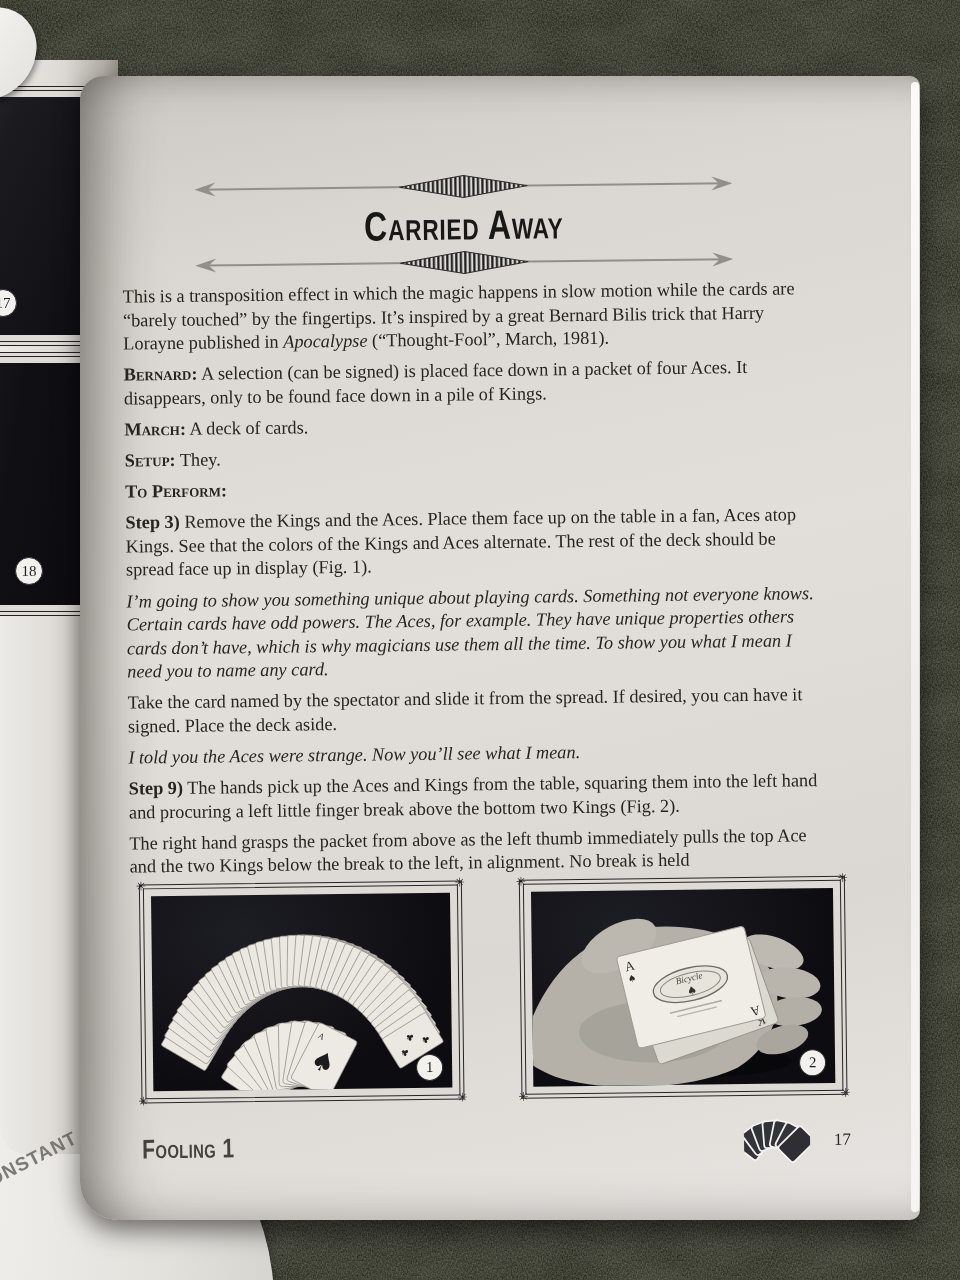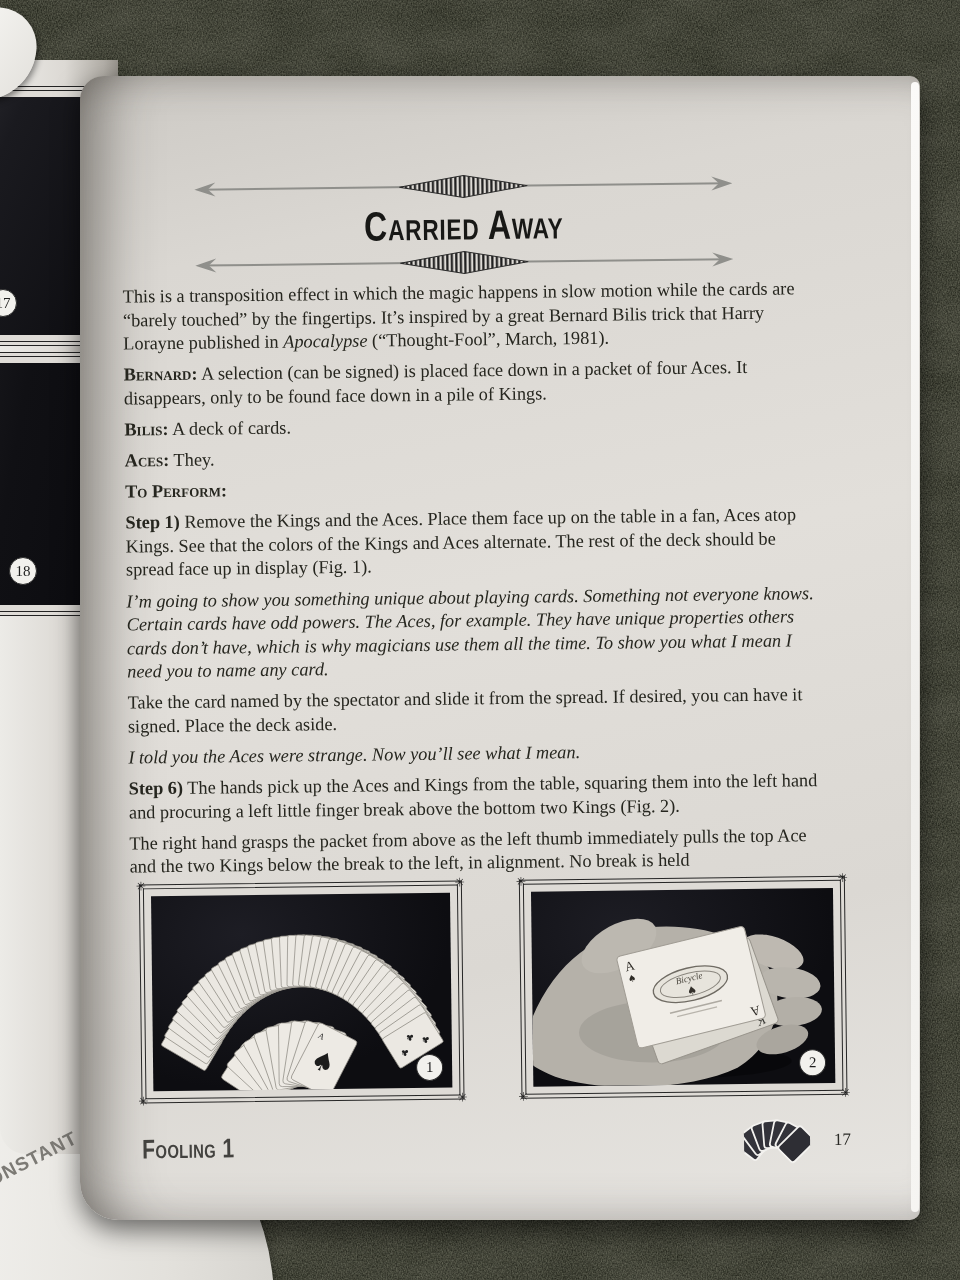--- a/index.html
+++ b/index.html
@@ -30,21 +30,21 @@
   .mf1{left:-152px;top:26px;width:238px;height:252px;}
   .mf1 .mini-photo{background:linear-gradient(115deg,#3c3c42 5%,#1a1a1f 50%,#0f0f13 100%);}
   .mf2{left:-142px;top:292px;width:240px;height:256px;}
   .mf2 .mini-photo{background:
      radial-gradient(ellipse 60% 45% at 18% 88%,#cfccc5 0%,rgba(60,60,64,0) 60%),
      linear-gradient(100deg,#26262b 0%,#101014 60%,#0c0c10 100%);}
   .badge{position:absolute;background:#f2f1ed;border:1.2px solid #2c2c2c;border-radius:50%;
     width:26px;height:26px;display:flex;align-items:center;justify-content:center;
     font-family:"Liberation Serif",serif;font-size:15px;color:#1e1e1e;z-index:5;}
   .mf1 .badge{left:140px;bottom:28px;}
-  .mf2 .badge{left:150px;bottom:30px;}
+  .mf2 .badge{left:156px;bottom:30px;}
 
   
   .page{position:absolute;left:80px;top:44px;width:840px;height:1144px;z-index:4;
     background:linear-gradient(168deg,#ccc9c4 0%,#dad7d2 16%,#e2dfda 45%,#dbd8d3 74%,#e7e5e1 100%);
     border-radius:24px 10px 10px 38px;
     box-shadow:inset 62px 0 55px -42px rgba(42,38,32,.5),
                inset 0 32px 38px -30px rgba(70,64,58,.35),
                inset 0 -36px 42px -32px rgba(80,74,68,.3),
                0 10px 26px rgba(0,0,0,.55);margin-top:32px;}
   .fore-edge{position:absolute;right:1px;top:6px;bottom:8px;width:8px;border-radius:5px;
@@ -163,28 +163,28 @@
           <line x1="8" y1="12" x2="534" y2="12" stroke="#8f8f8b" stroke-width="2"></line>
           <path d="M2,12 L23,5 L15.5,12 L23,19 Z" fill="#8f8f8b"></path>
           <path d="M540,12 L519,5 L526.5,12 L519,19 Z" fill="#8f8f8b"></path>
           <path d="M207,12 L271,1 L335,12 L271,23 Z" fill="url(#st2)" stroke="#2a2a2a" stroke-width="1"></path>
         </svg>
       </div>
 
       <div class="bodytext">
         <p class="para"><span>This is a transposition effect in which the magic happens in slow motion while the cards are “barely touched” by the fingertips. It’s inspired by a great Bernard Bilis trick that Harry Lorayne published in </span><span class="it">Apocalypse</span><span> (“Thought-Fool”, March, 1981).</span></p>
         <p class="para"><span class="sc">Bernard:</span><span> A selection (can be signed) is placed face down in a packet of four Aces. It disappears, only to be found face down in a pile of Kings.</span></p>
-        <p class="para"><span class="sc">Bilis:</span><span> A deck of cards.</span></p>
-        <p class="para"><span class="sc">Aces:</span><span> They.</span></p>
+        <p class="para"><span class="sc">March:</span><span> A deck of cards.</span></p>
+        <p class="para"><span class="sc">Setup:</span><span> They.</span></p>
         <p class="para"><span class="sc">To Perform:</span></p>
-        <p class="para"><span class="b">Step 1)</span><span> Remove the Kings and the Aces. Place them face up on the table in a fan, Aces atop Kings. See that the colors of the Kings and Aces alternate. The rest of the deck should be spread face up in display (Fig. 1).</span></p>
+        <p class="para"><span class="b">Step 3)</span><span> Remove the Kings and the Aces. Place them face up on the table in a fan, Aces atop Kings. See that the colors of the Kings and Aces alternate. The rest of the deck should be spread face up in display (Fig. 1).</span></p>
         <p class="para it">I’m going to show you something unique about playing cards. Something not everyone knows. Certain cards have odd powers. The Aces, for example. They have unique properties others cards don’t have, which is why magicians use them all the time. To show you what I mean I need you to name any card.</p>
         <p class="para">Take the card named by the spectator and slide it from the spread. If desired, you can have it signed. Place the deck aside.</p>
         <p class="para it">I told you the Aces were strange. Now you’ll see what I mean.</p>
-        <p class="para"><span class="b">Step 6)</span><span> The hands pick up the Aces and Kings from the table, squaring them into the left hand and procuring a left little finger break above the bottom two Kings (Fig. 2).</span></p>
+        <p class="para"><span class="b">Step 9)</span><span> The hands pick up the Aces and Kings from the table, squaring them into the left hand and procuring a left little finger break above the bottom two Kings (Fig. 2).</span></p>
         <p class="para">The right hand grasps the packet from above as the left thumb immediately pulls the top Ace and the two Kings below the break to the left, in alignment. No break is held</p>
       </div>
 
       <div class="fig fig1">
         <div class="fig-inner">
           <span class="orn tl">✳</span>
           <span class="orn tr">✳</span>
           <span class="orn bl">✳</span>
           <span class="orn br">✳</span>
           <div class="fig-photo">

